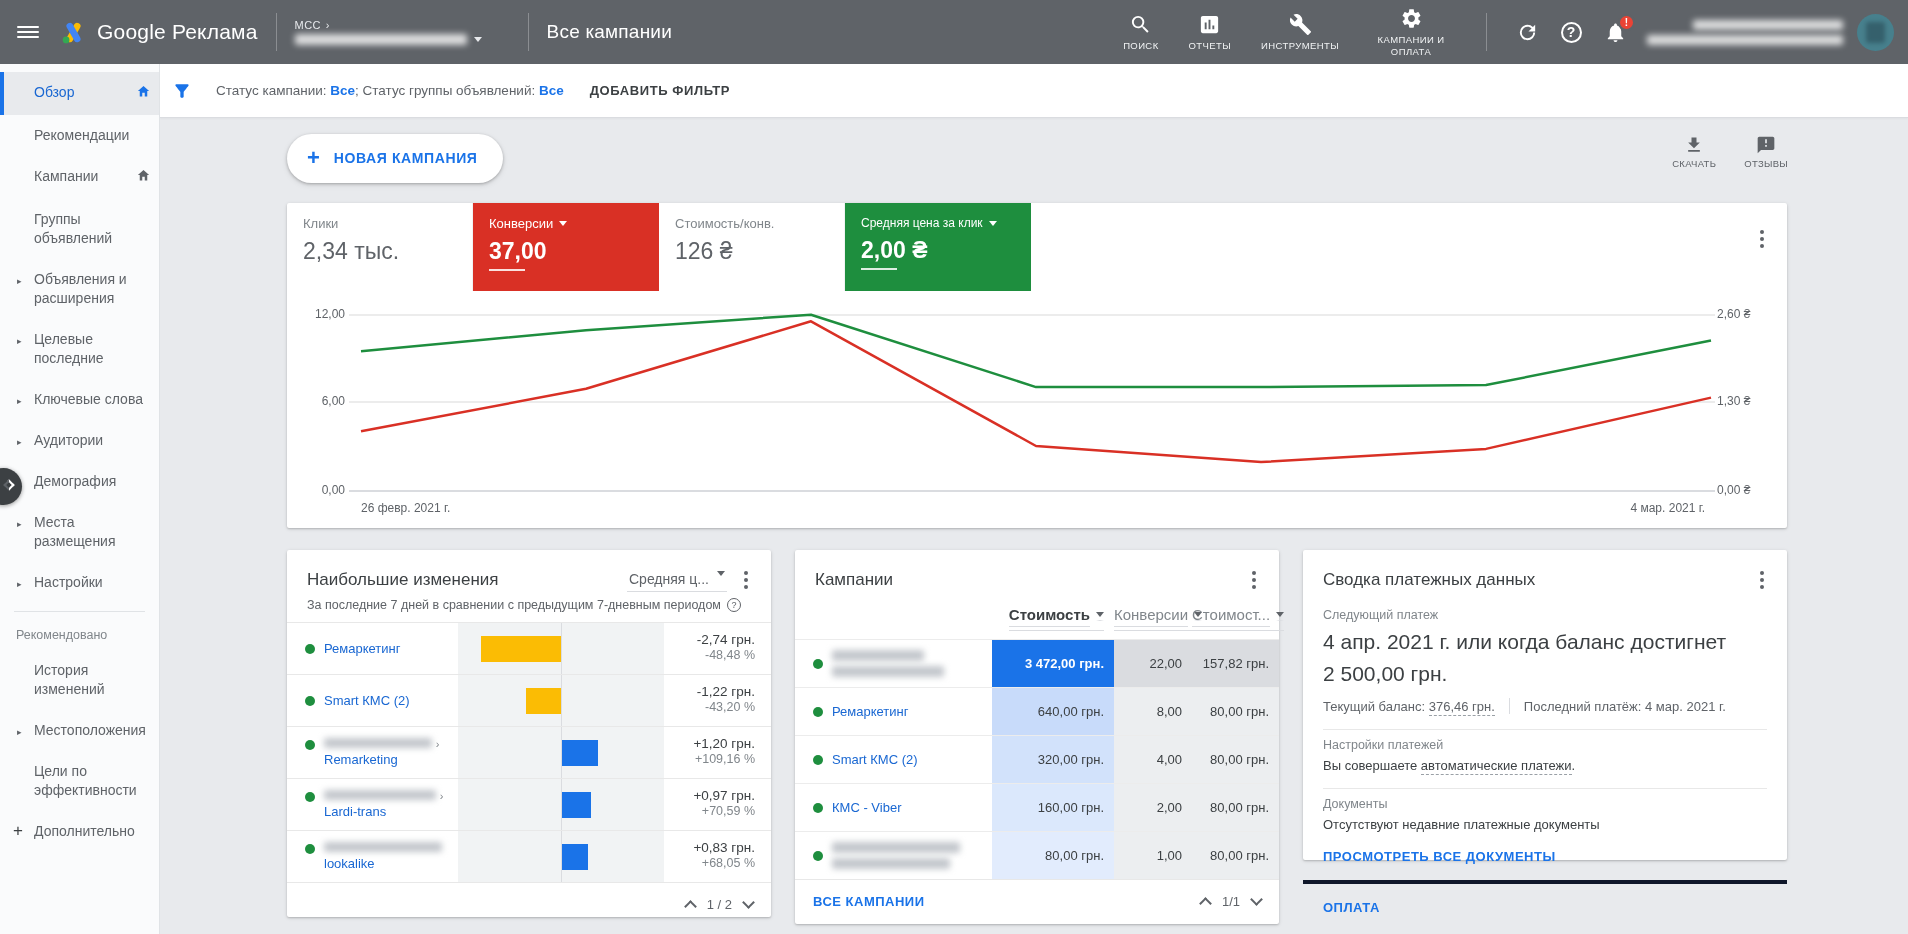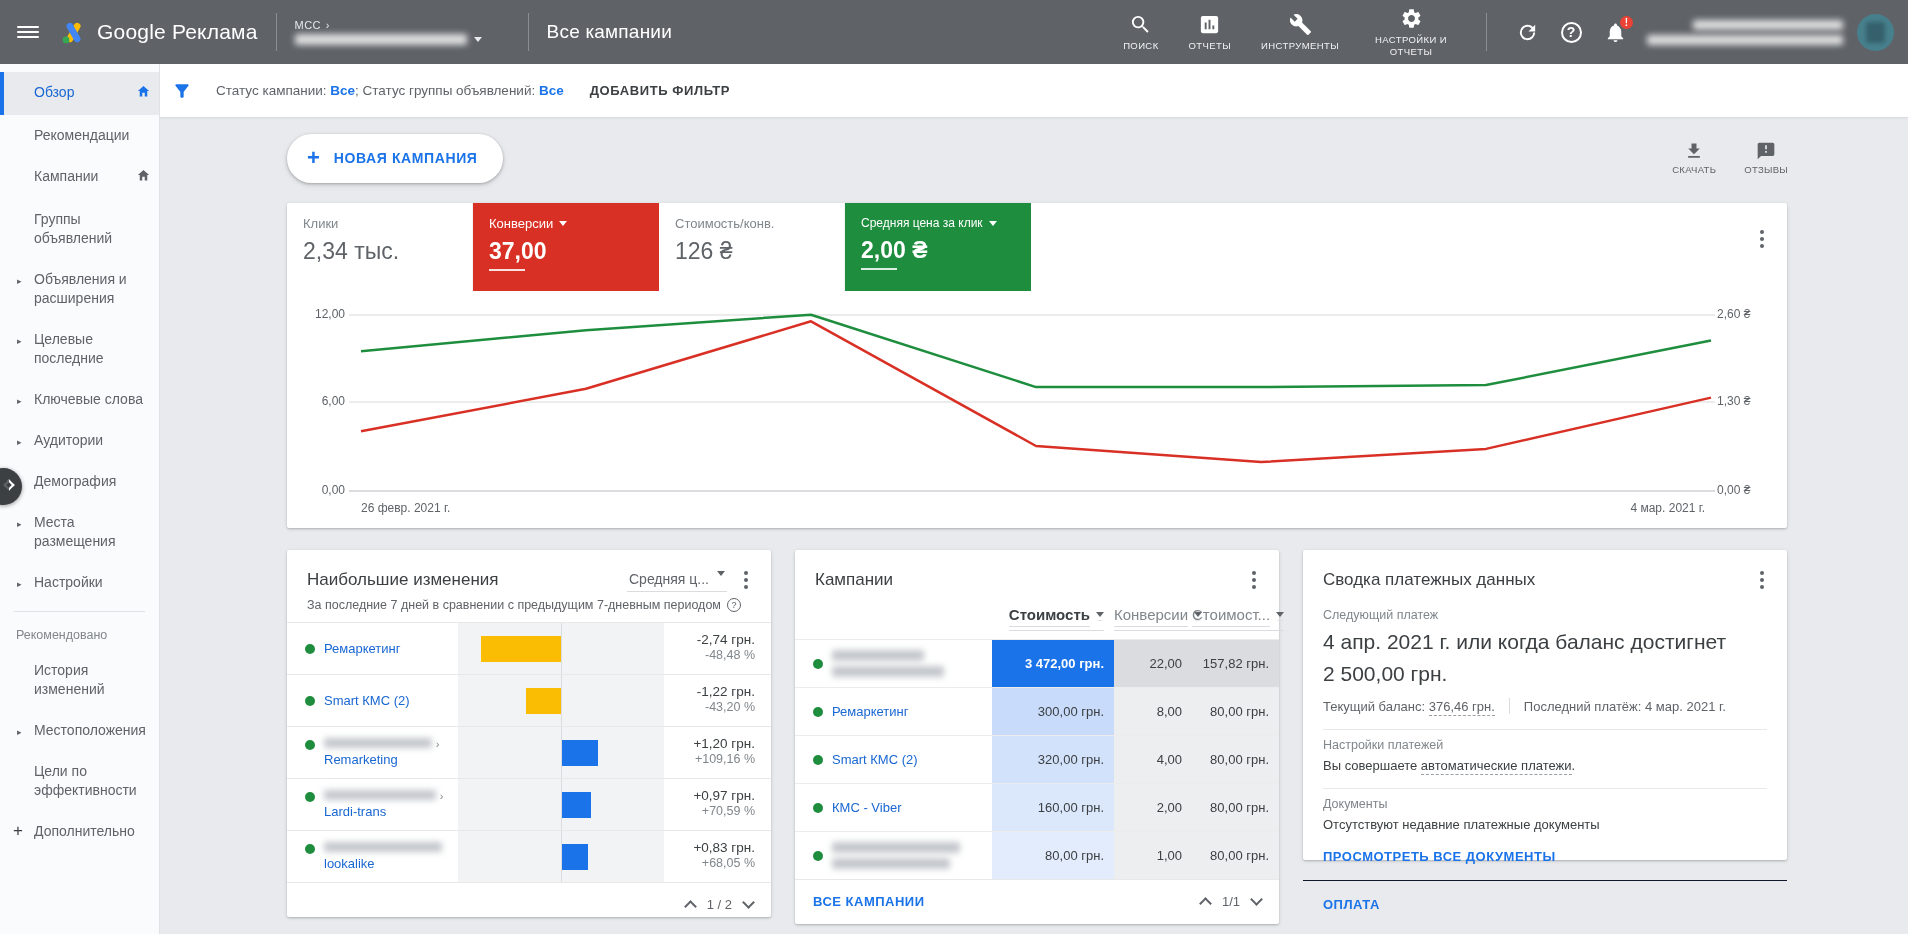--- a/index.html
+++ b/index.html
@@ -55,21 +55,21 @@
   .filterbar svg { width:20px; height:20px; fill:#1a73e8; margin-right:24px; }
   .filter-text { font-size:13.5px; color:#5f6368; }
   .filter-text .v { color:#1a73e8; font-weight:bold; }
   .add-filter { font-size:13px; font-weight:bold; color:#3c4043; letter-spacing:.6px; margin-left:26px; cursor:pointer; }
 
   .scroll-area { position:absolute; top:55px; left:0; right:0; bottom:0; overflow:hidden; }
   .action-row { margin:14px 0 0 127px; height:50px; display:flex; align-items:center; position:relative; }
   .new-campaign { height:49px; padding:0 26px 0 20px; border-radius:25px; background:#fff; box-shadow:0 1px 3px rgba(0,0,0,.25), 0 2px 6px rgba(0,0,0,.1); display:flex; align-items:center; gap:14px; cursor:pointer; }
   .new-campaign .plus { color:#1a73e8; font-size:22px; font-weight:bold; line-height:1; }
   .new-campaign .txt { color:#1a73e8; font-size:14px; font-weight:bold; letter-spacing:.6px; }
-  .mini-actions { position:absolute; right:120px; top:8px; display:flex; gap:28px;margin-left:29px; }
+  .mini-actions { position:absolute; right:120px; top:2px; display:flex; gap:28px;margin-left:29px; }
   .mini-action { display:flex; flex-direction:column; align-items:center; gap:3px; cursor:pointer; }
   .mini-action svg { width:20px; height:20px; fill:#5f6368; }
   .mini-action .cap { font-size:9.5px; color:#5f6368; letter-spacing:.3px; }
 
   
   .card { background:#ffffff; box-shadow:0 1px 2px rgba(0,0,0,.18), 0 1px 4px rgba(0,0,0,.1); border-radius:2px; }
   .overview-card { position:relative; margin:20px 121px 0 127px; width:1500px; height:325px; }
   .metric-row { display:flex; height:88px; }
   .metric-card { width:186px; padding:13px 16px 0 16px; cursor:pointer; }
   .metric-card.plain { border-right:1px solid #f1f3f4; }
@@ -142,21 +142,21 @@
   
   .bill-body { padding:2px 20px 0 20px; }
   .bill-label { font-size:12.5px; color:#80868b; margin-top:8px; }
   .bill-big { font-size:21px; color:#3c4043; line-height:1.5; margin-top:4px; }
   .bill-row { display:flex; align-items:center; gap:14px; font-size:13px; color:#5f6368; margin-top:9px; }
   .dashed { border-bottom:1px dashed #9aa0a6; padding-bottom:1px; }
   .v-sep { width:1px; height:16px; background:#dadce0; }
   .bill-hr { height:1px; background:#e8e8e8; margin:15px 0 7px 0; }
   .bill-text { font-size:13px; color:#3c4043; margin-top:6px; }
   .bill-link { display:inline-block; font-size:13px; font-weight:bold; color:#1a73e8; letter-spacing:.5px; margin-top:17px; cursor:pointer; }
-  .bill-footer { border-top:1px solid #0f172a; margin-top:15px; padding:14px 0 14px 20px; }
+  .bill-footer { border-top:4px solid #0f172a; margin-top:15px; padding:14px 0 14px 20px; }
   .bill-footer .bill-link { margin-top:0; }
 </style>
 </head>
 <body>
 
 <header class="topbar">
   <div class="tb-left">
     <div class="menu-btn">
       <span>
           <span class="bar"></span>
@@ -203,21 +203,21 @@
     <div class="tb-navbtn">
       <svg viewBox="0 0 24 24">
           <path d="M22.7 19l-9.1-9.1c.9-2.3.4-5-1.5-6.9-2-2-5-2.4-7.4-1.3L9 6 6 9 1.6 4.7C.4 7.1.9 10.1 2.9 12.1c1.9 1.9 4.6 2.4 6.9 1.5l9.1 9.1c.4.4 1 .4 1.4 0l2.3-2.3c.5-.4.5-1.1.1-1.4z"></path>
         </svg>
       <span class="cap">ИНСТРУМЕНТЫ</span>
     </div>
     <div class="tb-navbtn">
       <svg viewBox="0 0 24 24">
           <path d="M19.14 12.94c.04-.3.06-.61.06-.94 0-.32-.02-.64-.07-.94l2.03-1.58c.18-.14.23-.41.12-.61l-1.92-3.32c-.12-.22-.37-.29-.59-.22l-2.39.96c-.5-.38-1.03-.7-1.62-.94l-.36-2.54c-.04-.24-.24-.41-.48-.41h-3.84c-.24 0-.43.17-.47.41l-.36 2.54c-.59.24-1.13.57-1.62.94l-2.39-.96c-.22-.08-.47 0-.59.22L2.74 8.87c-.12.21-.08.47.12.61l2.03 1.58c-.05.3-.09.63-.09.94s.02.64.07.94l-2.03 1.58c-.18.14-.23.41-.12.61l1.92 3.32c.12.22.37.29.59.22l2.39-.96c.5.38 1.03.7 1.62.94l.36 2.54c.05.24.24.41.48.41h3.84c.24 0 .44-.17.47-.41l.36-2.54c.59-.24 1.13-.56 1.62-.94l2.39.96c.22.08.47 0 .59-.22l1.92-3.32c.12-.22.07-.47-.12-.61l-2.01-1.58zM12 15.6c-1.98 0-3.6-1.62-3.6-3.6s1.62-3.6 3.6-3.6 3.6 1.62 3.6 3.6-1.62 3.6-3.6 3.6z"></path>
         </svg>
-      <span class="cap">НАСТРОЙКИ И ОТЧЕТЫ</span>
+      <span class="cap">КАМПАНИИ И ОПЛАТА</span>
     </div>
     <div class="tb-divider"></div>
     <div class="tb-iconbtn">
       <svg viewBox="0 0 24 24">
           <path d="M17.65 6.35A7.96 7.96 0 0 0 12 4a8 8 0 1 0 8 8h-2a6 6 0 1 1-6-6c1.66 0 3.14.69 4.22 1.78L13 11h7V4l-2.35 2.35z"></path>
         </svg>
     </div>
     <div class="tb-iconbtn">
       <span class="help-circle">?</span>
     </div>
@@ -522,21 +522,21 @@
             </div>
           <div class="camp-cell cell-cost bold-white" style="background: rgb(26, 115, 232); color: rgb(255, 255, 255);">3 472,00 грн.</div>
           <div class="camp-cell cell-conv" style="background: rgb(218, 220, 224);">22,00</div>
           <div class="camp-cell cell-cpa" style="background: rgb(218, 220, 224);">157,82 грн.</div>
         </div>
         <div class="camp-row">
           <div class="camp-name">
               <span class="dot"></span>
             <span class="mv-link">Ремаркетинг</span>
             </div>
-          <div class="camp-cell cell-cost" style="background: rgb(200, 219, 250);">300,00 грн.</div>
+          <div class="camp-cell cell-cost" style="background: rgb(200, 219, 250);">640,00 грн.</div>
           <div class="camp-cell cell-conv" style="background: rgb(236, 238, 240);">8,00</div>
           <div class="camp-cell cell-cpa" style="background: rgb(236, 238, 240);">80,00 грн.</div>
         </div>
         <div class="camp-row">
           <div class="camp-name">
               <span class="dot"></span>
             <span class="mv-link">Smart КМС (2)</span>
             </div>
           <div class="camp-cell cell-cost" style="background: rgb(210, 226, 251);">320,00 грн.</div>
           <div class="camp-cell cell-conv" style="background: rgb(236, 238, 240);">4,00</div>

